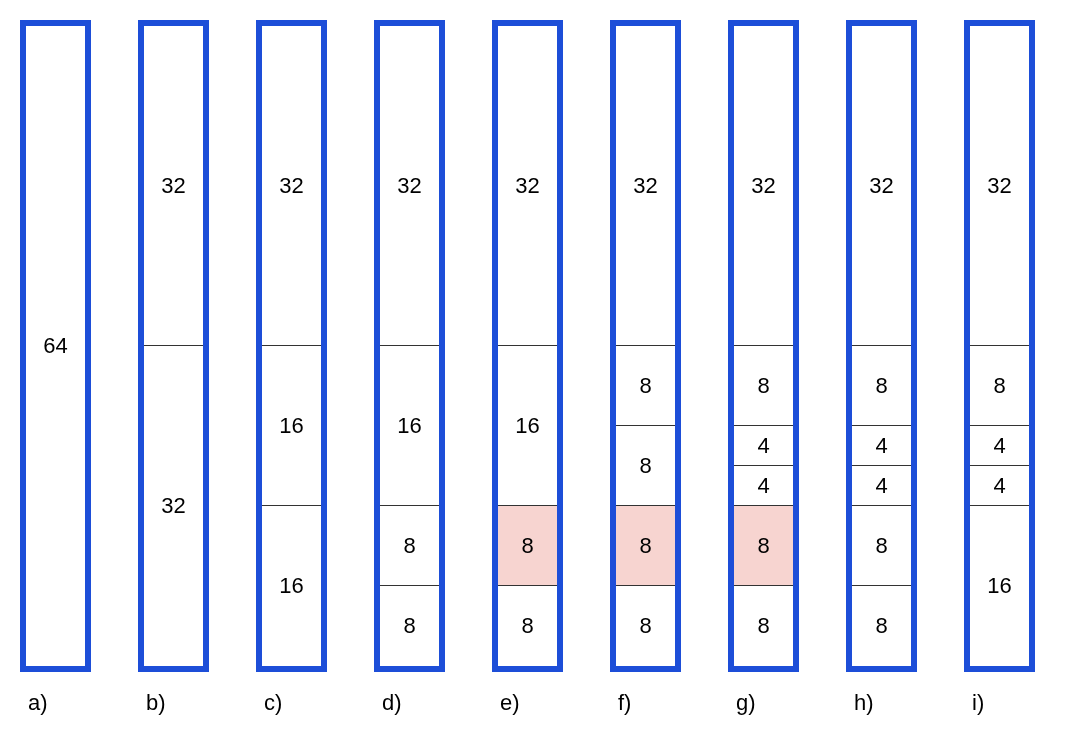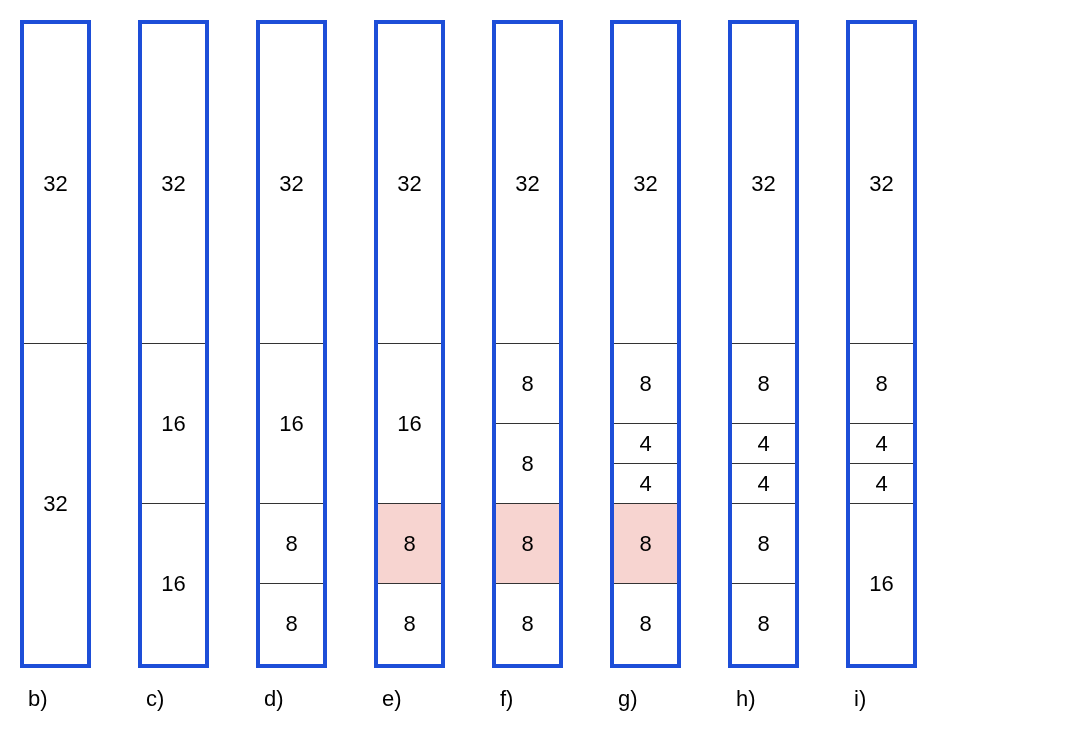--- a/index.html
+++ b/index.html
@@ -12,21 +12,21 @@
       display: flex;
       gap: 47px;
       align-items: flex-start;
     }
     .column-wrapper {
       display: flex;
       flex-direction: column;
       align-items: center;
     }
     .column {
-      border: 4px solid #1d4ed8;
+      border: 6px solid #1d4ed8;
       width: 71px;
       display: flex;
       flex-direction: column;
       box-sizing: border-box;
     }
     .block {
       border-bottom: 1px solid #333;
       display: flex;
       align-items: center;
       justify-content: center;
@@ -43,20 +43,26 @@
       margin-top: 18px;
       font-size: 22px;
       align-self: flex-start;
       padding-left: 8px;
     }
   </style>
 </head>
 <body>
 
 <div class="container" id="container">
+    <div class="column-wrapper">
+      <div class="column">
+        <div class="block" style="height: 640px;">64</div>
+      </div>
+      <div class="label">a)</div>
+    </div>
     <div class="column-wrapper">
       <div class="column">
         <div class="block" style="height: 320px;">32</div>
         <div class="block" style="height: 320px;">32</div>
       </div>
       <div class="label">b)</div>
     </div>
     <div class="column-wrapper">
       <div class="column">
         <div class="block" style="height: 320px;">32</div>

